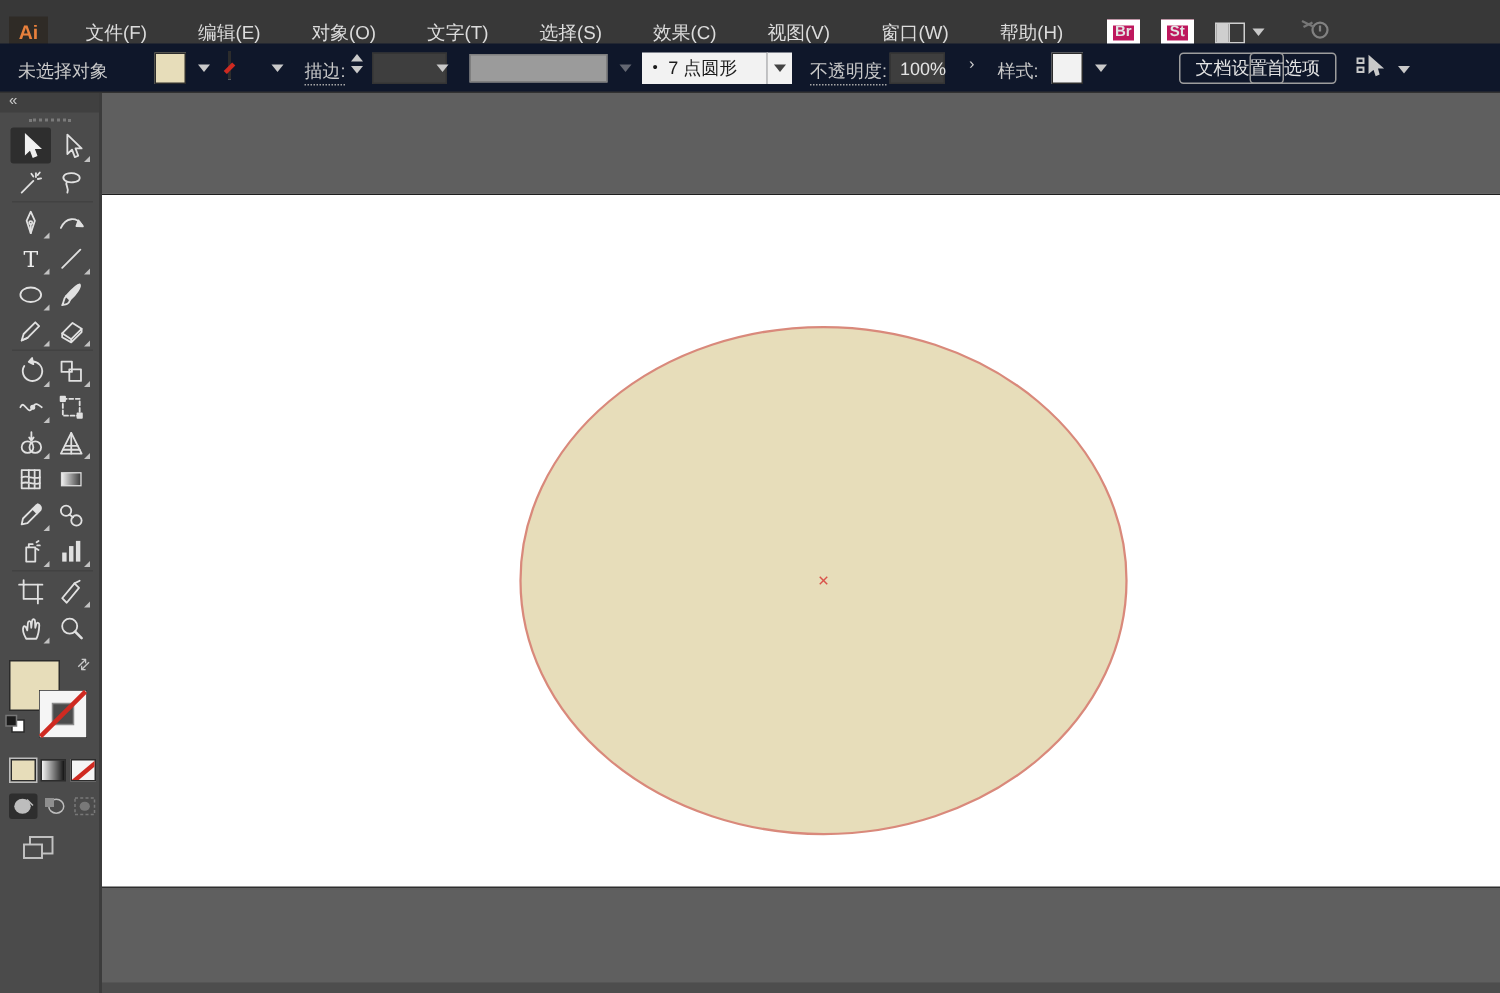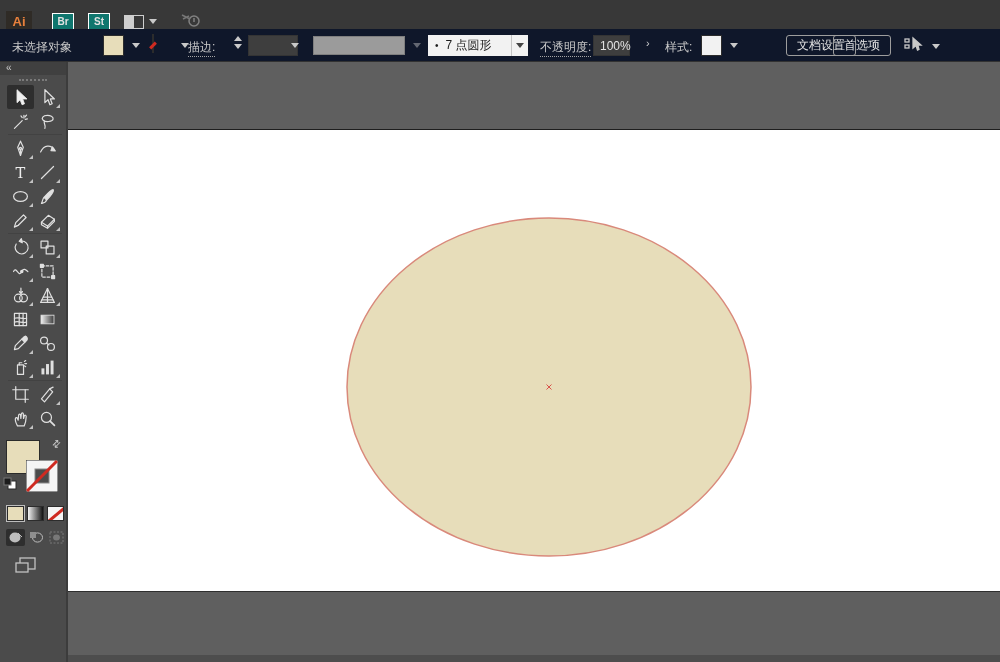--- a/index.html
+++ b/index.html
@@ -8,21 +8,21 @@
   #app { position:relative; width:1000px; height:662px; }
 
   
   .menubar { position:absolute; left:0; top:0; width:1000px; height:44px;
     background:#383838; display:flex; align-items:center; border-bottom:1px solid #2a2a2a; }
   .ai-logo { width:26px; height:22px; margin:0 8px 0 6px; background:#2f2b26;
     color:#e8803c; font-weight:bold; font-size:13px; display:flex; align-items:center; justify-content:center; }
   .menu-items { display:flex; }
   .menu-item { color:#dcdcdc; font-size:12.5px; padding:0 17px; height:28px; line-height:28px; cursor:default; }
   .menu-right { display:flex; align-items:center; margin-left:12px; }
-  .sq-btn { width:22px; height:18px; background:#0f766e; border:1px solid #ffffff; color:#e2e2e2;
+  .sq-btn { width:22px; height:18px; background:#be185d; border:4px solid #ffffff; color:#e2e2e2;
     font-size:10px; font-weight:bold; margin-right:14px; display:flex; align-items:center; justify-content:center; }
   .ws-icon { display:flex; align-items:center; margin-right:16px; }
   .ws-glyph { width:20px; height:14px; border:1px solid #cfcfcf; display:flex; }
   .ws-glyph .l { width:8px; background:#cfcfcf; }
   .ws-glyph .r { flex:1; border-left:1px solid #cfcfcf; }
   .chev { width:0; height:0; border-left:4px solid transparent; border-right:4px solid transparent;
     border-top:5px solid #c9c9c9; margin-left:5px; }
   .cslive { opacity:.75; margin-left:6px; }
 
   
@@ -99,20 +99,31 @@
   .artboard svg { position:absolute; left:0; top:0; }
   .bottom-strip { position:absolute; left:0; bottom:0; width:100%; height:7px; background:#4d4d4d; }
 </style>
 </head>
 <body>
 
 <div id="app">
 
   <header class="menubar">
     <div class="ai-logo">Ai</div>
+    <nav class="menu-items" id="menu-items">
+        <div class="menu-item">文件(F)</div>
+        <div class="menu-item">编辑(E)</div>
+        <div class="menu-item">对象(O)</div>
+        <div class="menu-item">文字(T)</div>
+        <div class="menu-item">选择(S)</div>
+        <div class="menu-item">效果(C)</div>
+        <div class="menu-item">视图(V)</div>
+        <div class="menu-item">窗口(W)</div>
+        <div class="menu-item">帮助(H)</div>
+      </nav>
     <div class="menu-right">
       <div class="sq-btn">Br</div>
       <div class="sq-btn">St</div>
       <div class="ws-icon">
         <span class="ws-glyph">
             <span class="l"></span>
             <span class="r"></span>
           </span>
         <span class="chev"></span>
       </div>
@@ -134,21 +145,21 @@
     <span class="swatch" style="left:103px;background:#e7ddba"></span>
     <span class="chevbox" style="left:125px">
         <span class="chev"></span>
       </span>
 
     <span class="swatch slash" style="left:152px"></span>
     <span class="chevbox" style="left:174px">
         <span class="chev"></span>
       </span>
 
-    <span class="cb-label dotted" style="left:188px">描边:</span>
+    <span class="cb-label dotted" style="left:203px">描边:</span>
     <span class="stepper" style="left:234px">
         <span class="up"></span>
         <span class="dn"></span>
       </span>
     <span class="dark-field" style="left:248px;width:50px"></span>
     <span class="chevbox" style="left:284px">
         <span class="chev"></span>
       </span>
 
     <span class="gray-drop" style="left:313px;width:92px"></span>

